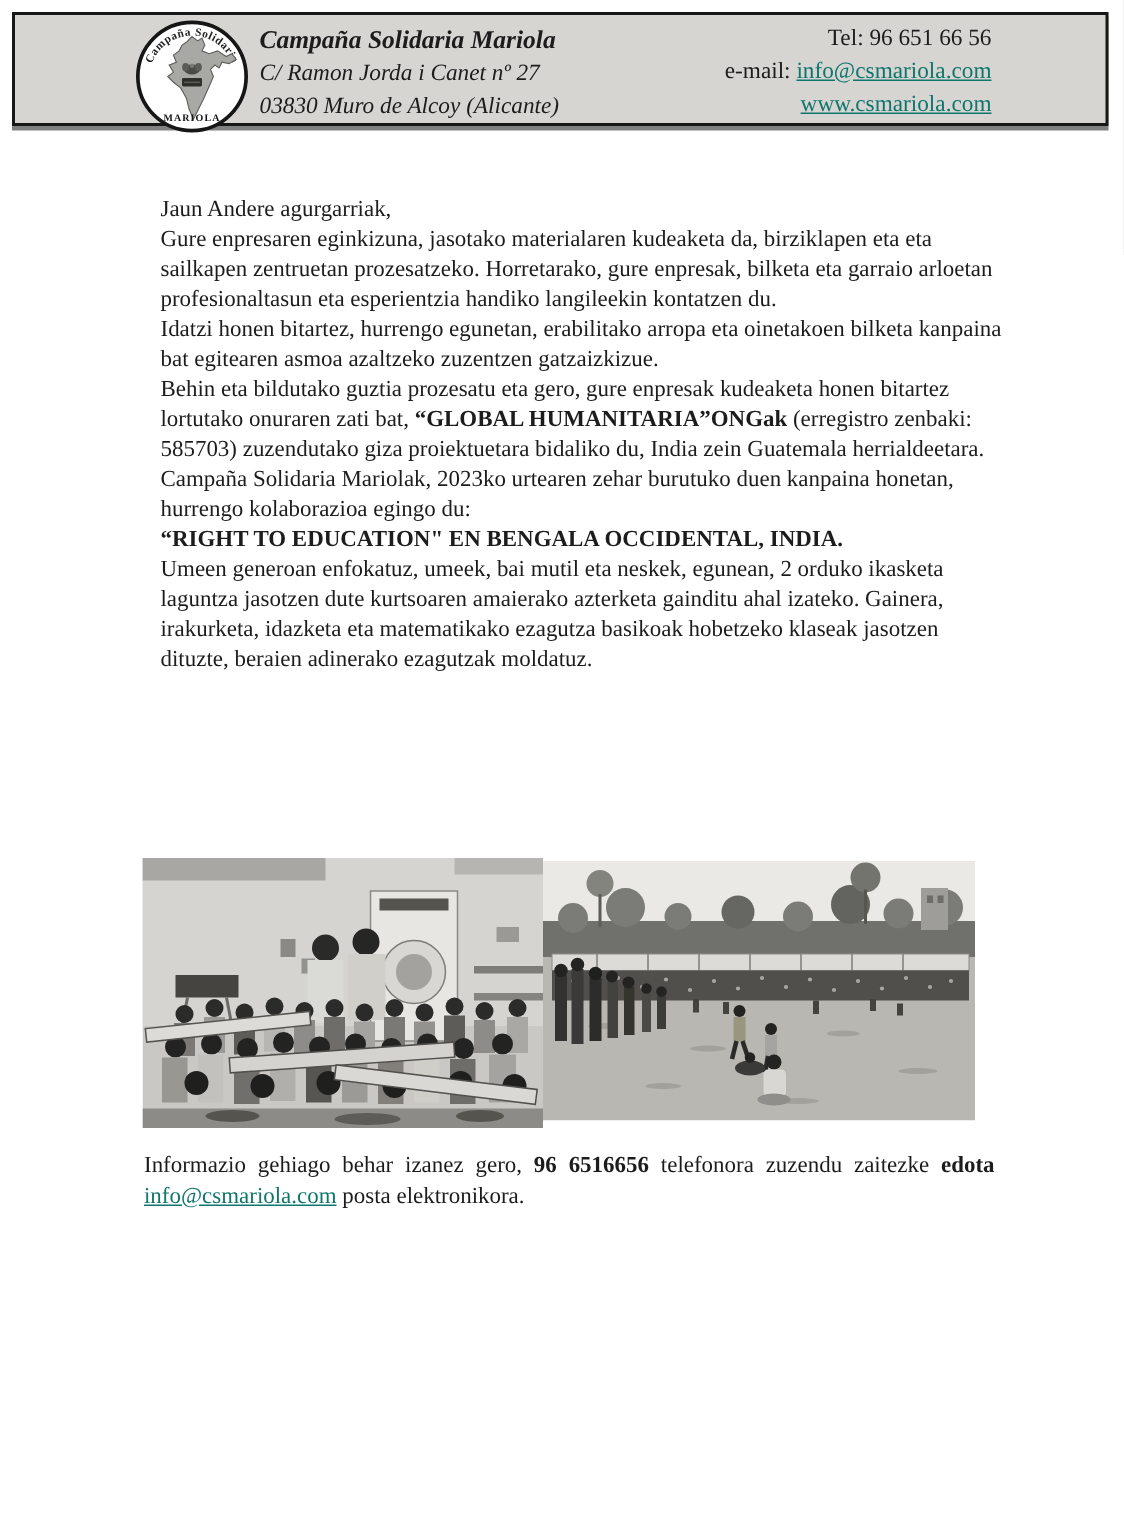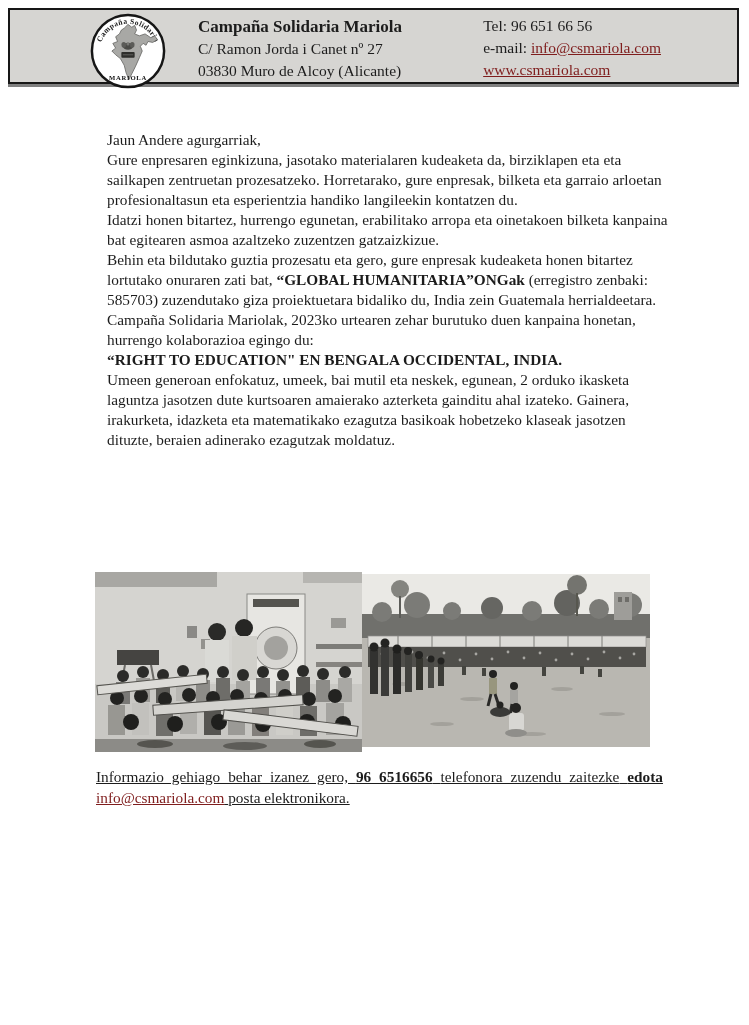--- a/index.html
+++ b/index.html
@@ -8,35 +8,35 @@
     font-family:"Liberation Serif","DejaVu Serif",serif;color:#1c1c1c;
     overflow:hidden;margin:0 auto;
   }
   
   .header-bar{
     position:absolute;left:8px;top:8px;width:731px;height:76px;
     background:#d6d5d2;border:2px solid #171717;box-sizing:border-box;
     box-shadow:0 3px 0 rgba(85,85,85,.75);overflow:visible;
   }
   .logo-wrap{position:absolute;left:80px;top:3px;width:76px;height:76px;}
-  .org-block{position:absolute;left:188px;top:5px;line-height:22px;font-size:15.5px;}
+  .org-block{position:absolute;left:163px;top:5px;line-height:22px;font-size:15.5px;font-style:italic;}
   .org-name{font-size:17px;font-weight:bold;line-height:23px;}
-  .contact-block{position:absolute;right:76px;top:5px;line-height:22px;font-size:15.5px;}
-  .u{ text-decoration:underline;color:#7f1d1d;}
+  .contact-block{position:absolute;right:76px;top:5px;text-align:right;line-height:22px;font-size:15.5px;}
+  .u{ text-decoration:underline;color:#0f766e;}
   
   .body-top{position:absolute;left:107px;top:130px;width:567px;font-size:15.3px;line-height:20px;}
   .body-top p,.body-bottom p{margin:0;}
   .salutation{margin-bottom:21px;}
   .gap{margin-top:13px;}
   .doc-heading{font-weight:bold;}
   .photos{position:absolute;left:95px;top:572px;display:flex;align-items:flex-start;}
   .photos svg{display:block;}
   .photos .right{margin-top:2px;}
   .body-bottom{position:absolute;left:96px;top:766px;width:567px;font-size:15.3px;line-height:21px;}
-  .just{text-align:justify;text-decoration:underline;}
+  .just{text-align:justify;}
   .mt14{margin-top:14px;}
   b{font-weight:bold;}
 </style>
 </head>
 <body>
 
 <div class="page">
 
   <div class="header-bar">
 

